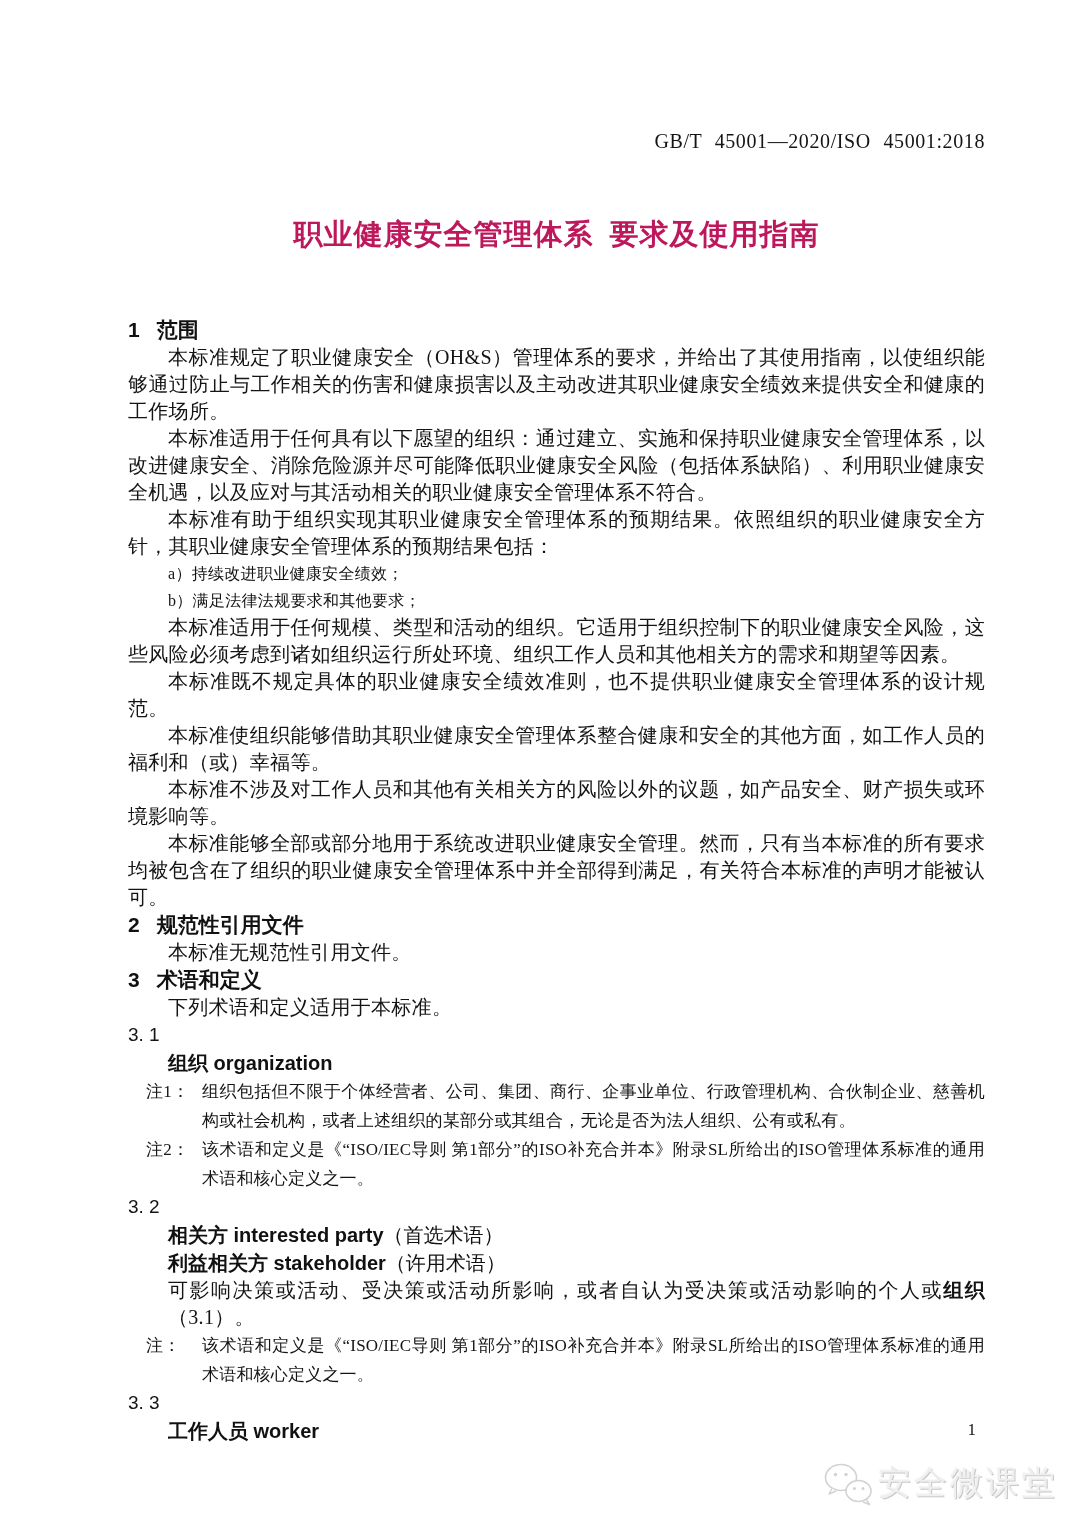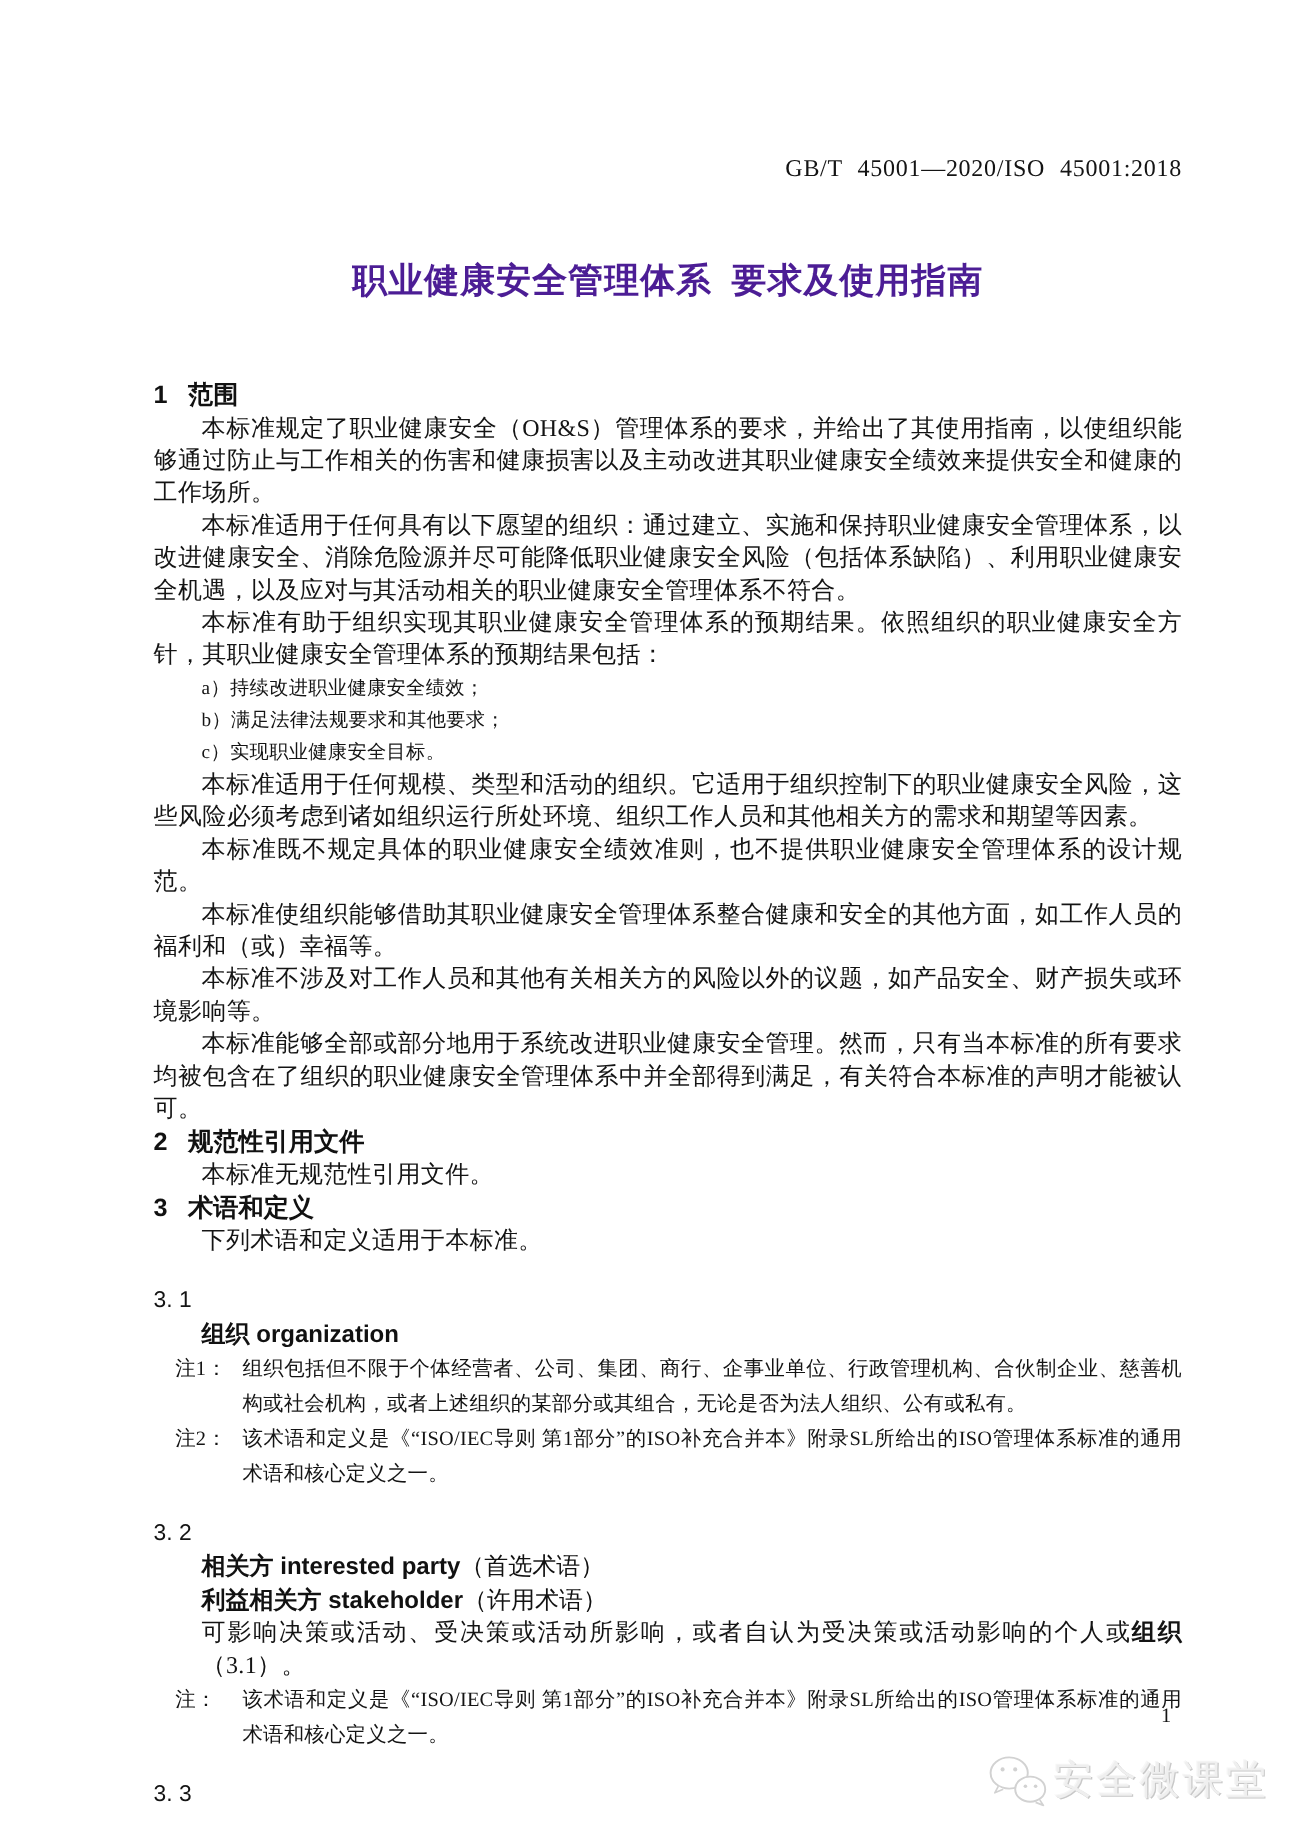--- a/index.html
+++ b/index.html
@@ -28,21 +28,21 @@
     width:857px;
   }
   .doc-title{
     margin:0 0 62px 0;
     text-align:center;
     font-family:"Liberation Sans","DejaVu Sans",sans-serif;
     font-weight:700;
     font-size:29px;
     line-height:40px;
     letter-spacing:1px;
-    color:#4c1d95;
+    color:#be185d;
   }
   .doc-title .t2{margin-left:16px;}
   .sec{
     margin:0;
     font-family:"Liberation Sans","DejaVu Sans",sans-serif;
     font-weight:700;
     font-size:21px;
     line-height:28px;
     color:#111;
   }
@@ -55,21 +55,21 @@
     text-align:justify;
     text-indent:40px;
   }
   .list-item{
     margin:0;
     font-size:16px;
     line-height:27px;
     letter-spacing:0.3px;
     padding-left:40px;
   }
-  .clause{margin-top:22px;}
+  .clause{margin-top:0;}
   .clause-num{
     font-family:"Liberation Sans","DejaVu Sans",sans-serif;
     font-size:19px;
     line-height:28px;
   }
   .term-line{
     padding-left:40px;
     font-family:"Liberation Sans","DejaVu Sans",sans-serif;
     font-weight:700;
     font-size:20px;
@@ -138,21 +138,20 @@
   <div class="content">
 
     <h1 class="doc-title"><span class="t1">职业健康安全管理体系</span><span class="t2">要求及使用指南</span></h1>
 
     <h2 class="sec"><span class="num">1</span><span>范围</span></h2>
     <p class="bp">本标准规定了职业健康安全（OH&amp;S）管理体系的要求，并给出了其使用指南，以使组织能够通过防止与工作相关的伤害和健康损害以及主动改进其职业健康安全绩效来提供安全和健康的工作场所。</p>
     <p class="bp">本标准适用于任何具有以下愿望的组织：通过建立、实施和保持职业健康安全管理体系，以改进健康安全、消除危险源并尽可能降低职业健康安全风险（包括体系缺陷）、利用职业健康安全机遇，以及应对与其活动相关的职业健康安全管理体系不符合。</p>
     <p class="bp">本标准有助于组织实现其职业健康安全管理体系的预期结果。依照组织的职业健康安全方针，其职业健康安全管理体系的预期结果包括：</p>
     <div class="list-item">a）持续改进职业健康安全绩效；</div>
     <div class="list-item">b）满足法律法规要求和其他要求；</div>
-    <div class="list-item">c）实现职业健康安全目标。</div>
     <p class="bp">本标准适用于任何规模、类型和活动的组织。它适用于组织控制下的职业健康安全风险，这些风险必须考虑到诸如组织运行所处环境、组织工作人员和其他相关方的需求和期望等因素。</p>
     <p class="bp">本标准既不规定具体的职业健康安全绩效准则，也不提供职业健康安全管理体系的设计规范。</p>
     <p class="bp">本标准使组织能够借助其职业健康安全管理体系整合健康和安全的其他方面，如工作人员的福利和（或）幸福等。</p>
     <p class="bp">本标准不涉及对工作人员和其他有关相关方的风险以外的议题，如产品安全、财产损失或环境影响等。</p>
     <p class="bp">本标准能够全部或部分地用于系统改进职业健康安全管理。然而，只有当本标准的所有要求均被包含在了组织的职业健康安全管理体系中并全部得到满足，有关符合本标准的声明才能被认可。</p>
 
     <h2 class="sec"><span class="num">2</span><span>规范性引用文件</span></h2>
     <p class="bp">本标准无规范性引用文件。</p>
 
     <h2 class="sec"><span class="num">3</span><span>术语和定义</span></h2>

